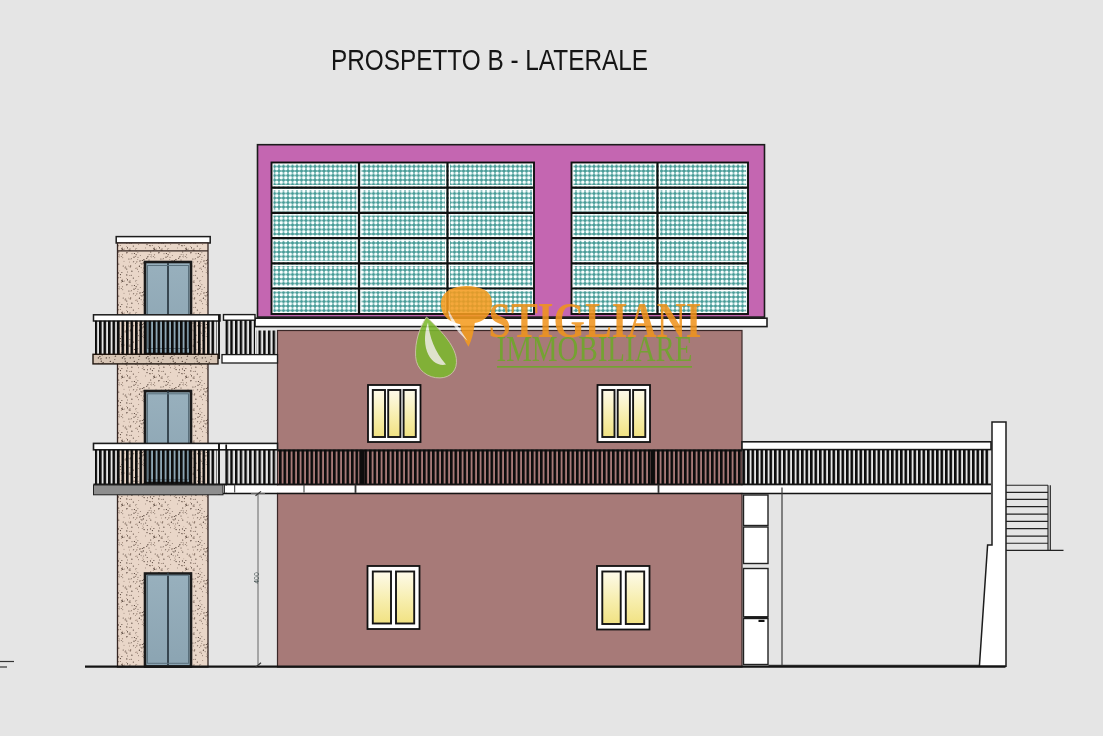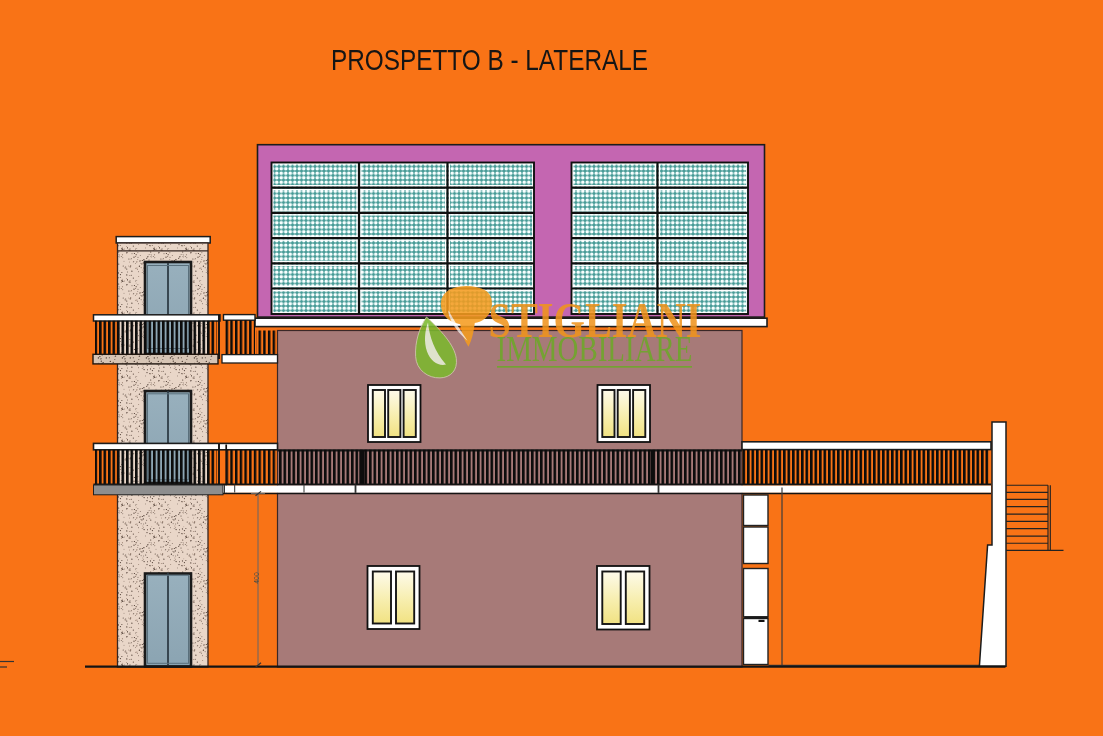--- a/index.html
+++ b/index.html
@@ -1,16 +1,16 @@
 <!DOCTYPE html>
 <html><head>
 <meta charset="utf-8">
 <style>
   html,body{margin:0;padding:0;background:#ffffff;}
-  #stage{position:relative;width:1103px;height:736px;background:#f97316;overflow:hidden;}
+  #stage{position:relative;width:1103px;height:736px;background:#e5e5e5;overflow:hidden;}
   svg{display:block;}
 </style>
 </head>
 <body>
 <div id="stage">
 <svg width="1103" height="736" viewBox="0 0 1103 736" xmlns="http://www.w3.org/2000/svg">
 <defs>
   <linearGradient id="yg" x1="0" y1="0" x2="0" y2="1">
     <stop offset="0" stop-color="#fdfaea"></stop>
     <stop offset="0.55" stop-color="#f7eeae"></stop>

